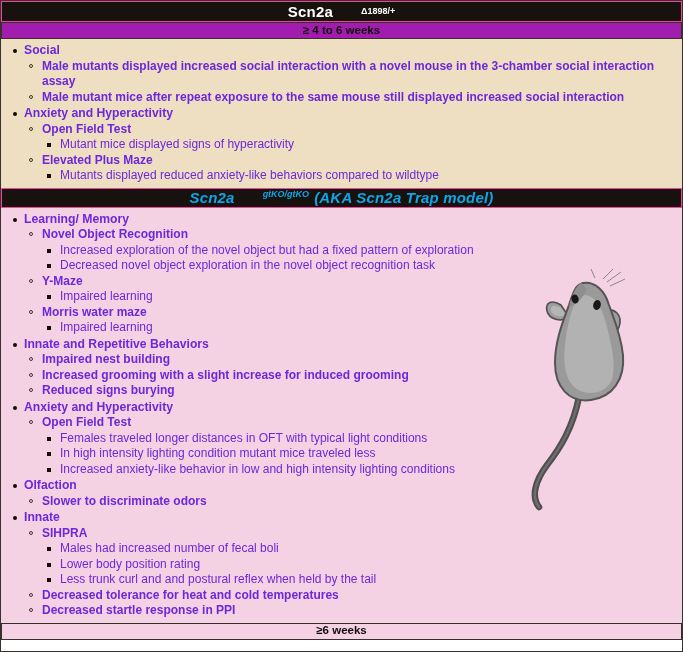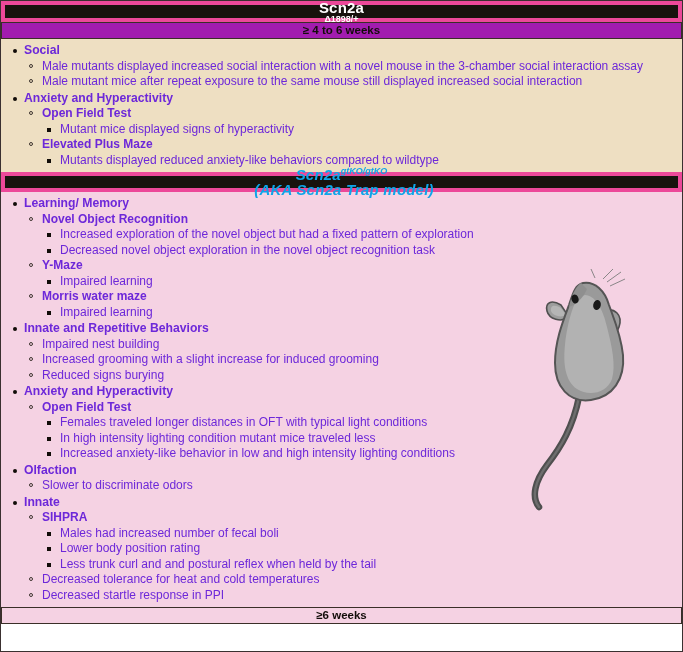--- a/index.html
+++ b/index.html
@@ -28,36 +28,36 @@
   }
   .panel-tan  { background: #eedfc2; }
   .panel-pink { background: #f5d2e3; }
 
   
   .title-bar {
     box-sizing: border-box;
     background: #17120d;
     color: #ffffff;
     text-align: right;
-    border: 4px solid #ec4899;
+    border: 1px solid #ec4899;
     font-weight: bold;
     letter-spacing: .2px;
     line-height: 1;
     display: flex;
     align-items: center;
     justify-content: center;
-    flex-direction: column;
   }
   .title-bar.t1 { height: 21px; font-size: 15px; }
   .title-bar.t2 { height: 20px; font-size: 15px; font-style: italic; }
   .title-bar sup {
     font-size: 9px;
     font-weight: bold;
     vertical-align: super;
     letter-spacing: 0;
+    padding-left: 28px;
   }
   .title-bar .aka {
     font-style: italic;
     font-weight: bold;
     font-size: 15px;
     margin-left: 5px;
   }
 
   
   .weeks-band {
@@ -99,21 +99,21 @@
     top: 6px;
     width: 4px;
     height: 4px;
     border-radius: 50%;
     background: #110c08;
   }
   
   .l2 > li.item {
     padding-left: 18px;
     font-size: 12px;
-    font-weight: normal;
+    font-weight: bold;
     line-height: 15.5px;
     margin-top: 0px;
   }
   .l2 > li.item > .bul {
     position: absolute;
     left: 5px;
     top: 5px;
     width: 4px;
     height: 4px;
     border-radius: 50%;

